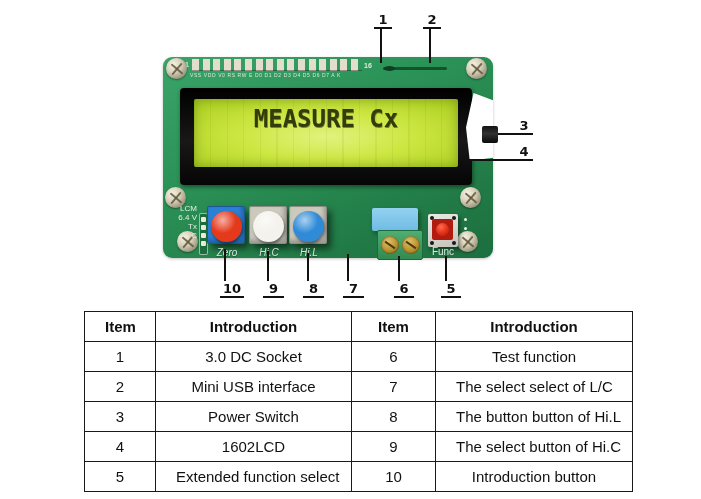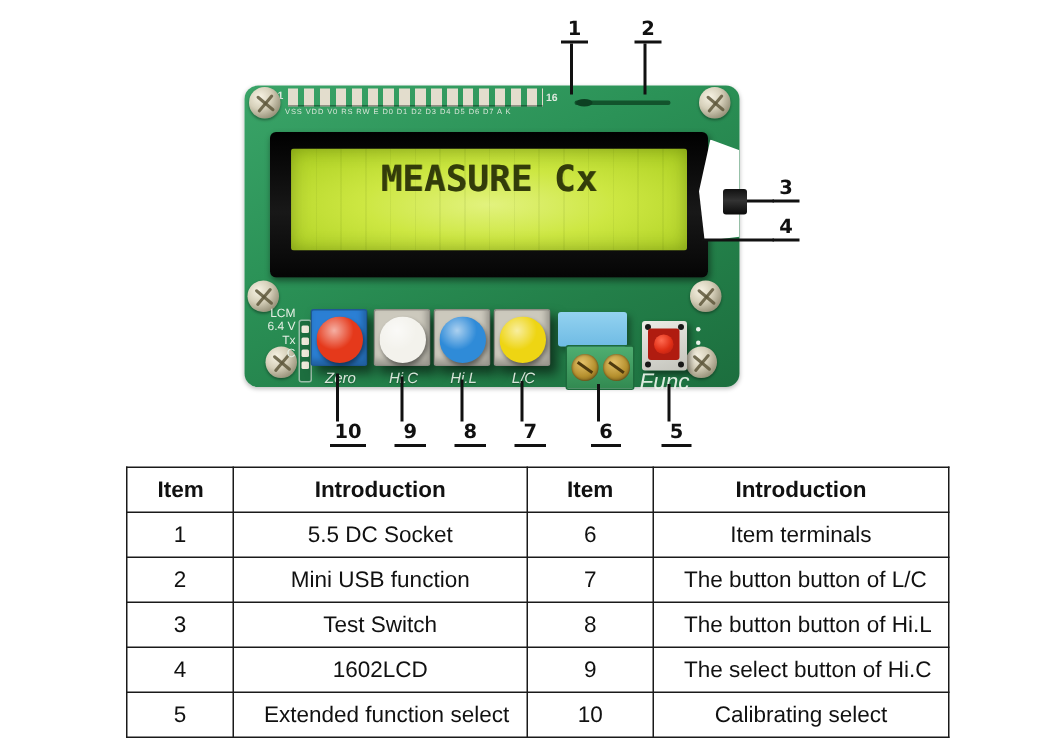--- a/index.html
+++ b/index.html
@@ -146,21 +146,21 @@
   .func-red {
     position: absolute; left: 4px; top: 5px; width: 21px; height: 21px;
     background: #b01c10; border-radius: 2px;
   }
   .func-cap {
     position: absolute; left: 4px; top: 4px; width: 13px; height: 13px; border-radius: 50%;
     background: radial-gradient(circle at 38% 30%, #ff6a50 0%, #e02f16 55%, #b01c10 100%);
   }
   .func-label {
     position: absolute; left: 261px; top: 189px; width: 38px; text-align: center;
-    font-size: 15px; font-style: italic; color: rgba(235,245,235,.92);
+    font-size: 10px; color: rgba(235,245,235,.92);
   }
   .silk-dot { position: absolute; width: 3px; height: 3px; background: #e8f0e8; border-radius: 50%; }
 
   .notch {
     position: absolute; right: 0; top: 36px; width: 27px; height: 72px;
     background: #ffffff;
     clip-path: polygon(28% 0%, 100% 10%, 100% 90%, 14% 94%, 0% 48%);
   }
   .pwr-switch {
     position: absolute; left: 482px; top: 126px; width: 16px; height: 17px;
@@ -237,25 +237,20 @@
     </div>
     <div class="btn-assembly" style="left: 86px; --cap: #f3f2ec; --base: #ccc9bd;">
       <div class="btn-base"></div>
       <div class="btn-cap"></div>
       <div class="btn-label">Hi.C</div>
     </div>
     <div class="btn-assembly" style="left: 126px; --cap: #2f8bd8; --base: #ccc9bd;">
       <div class="btn-base"></div>
       <div class="btn-cap"></div>
       <div class="btn-label">Hi.L</div>
-    </div>
-    <div class="btn-assembly" style="left: 166px; --cap: #eed513; --base: #ccc9bd;">
-      <div class="btn-base"></div>
-      <div class="btn-cap"></div>
-      <div class="btn-label">L/C</div>
     </div>
 
     <div class="relay"></div>
     <div class="terminal">
       <div class="t-screw s1"></div>
       <div class="t-screw s2"></div>
     </div>
 
     <div class="func">
       <i class="d1"></i>
@@ -314,44 +309,44 @@
     </colgroup>
     <tbody>
         <tr>
       <th>Item</th>
       <th>Introduction</th>
       <th>Item</th>
       <th>Introduction</th>
     </tr>
     <tr>
       <td>1</td>
-      <td>5.5 DC Socket</td>
+      <td>3.0 DC Socket</td>
       <td>6</td>
-      <td>Item terminals</td>
+      <td>Test function</td>
     </tr>
     <tr>
       <td>2</td>
-      <td>Mini USB function</td>
+      <td>Mini USB interface</td>
       <td>7</td>
-      <td>The button button of L/C</td>
+      <td>The select select of L/C</td>
     </tr>
     <tr>
       <td>3</td>
-      <td>Test Switch</td>
+      <td>Power Switch</td>
       <td>8</td>
       <td>The button button of Hi.L</td>
     </tr>
     <tr>
       <td>4</td>
       <td>1602LCD</td>
       <td>9</td>
       <td>The select button of Hi.C</td>
     </tr>
     <tr>
       <td>5</td>
       <td>Extended function select</td>
       <td>10</td>
-      <td>Calibrating select</td>
+      <td>Introduction button</td>
     </tr>
   </tbody>
     </table>
 
 </div>
 
 </body></html>

